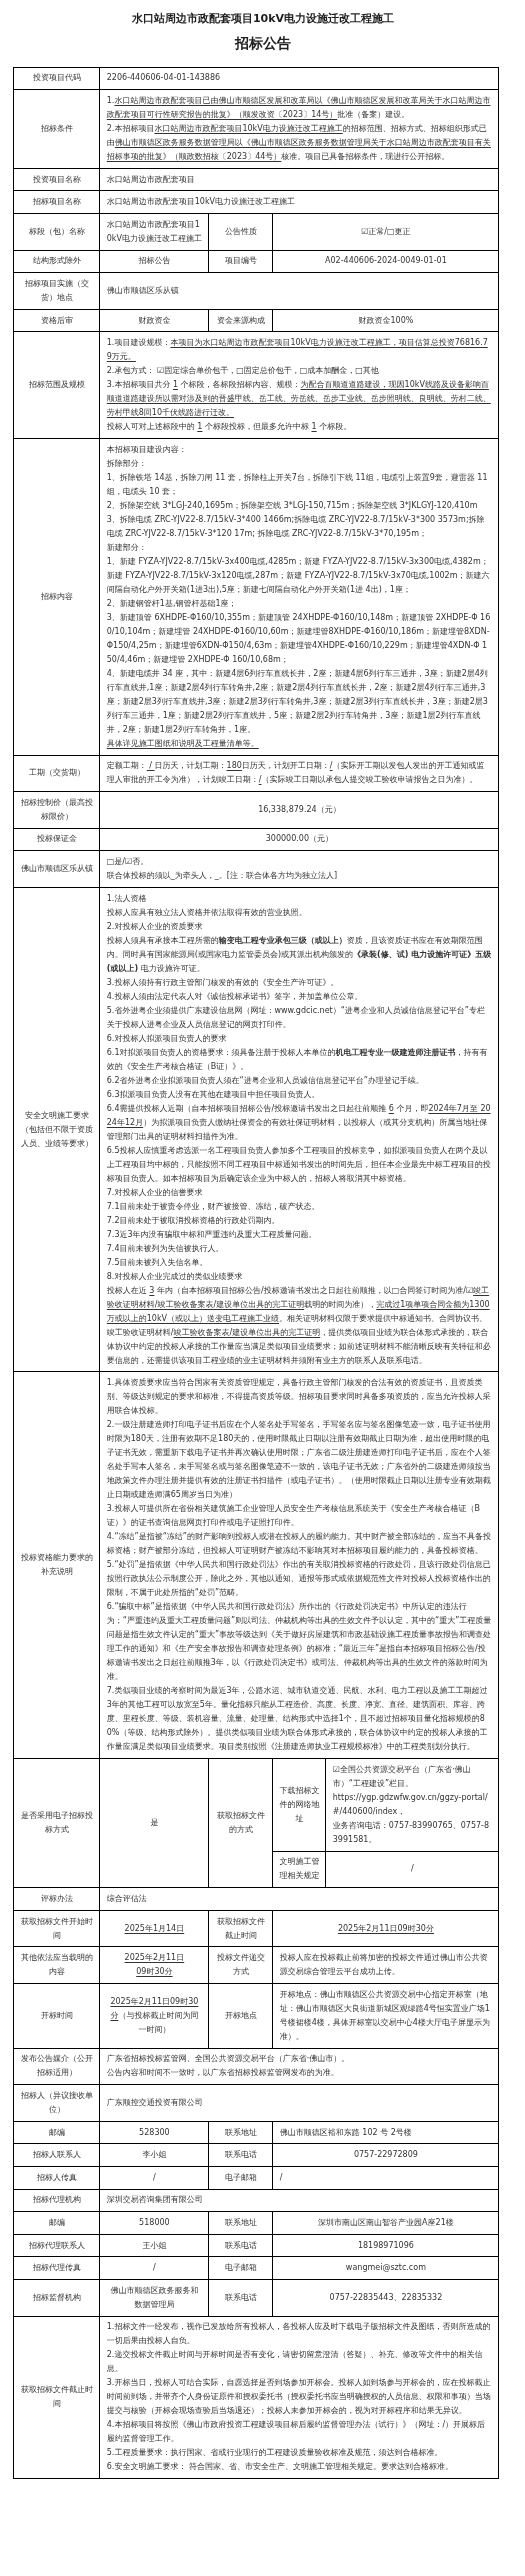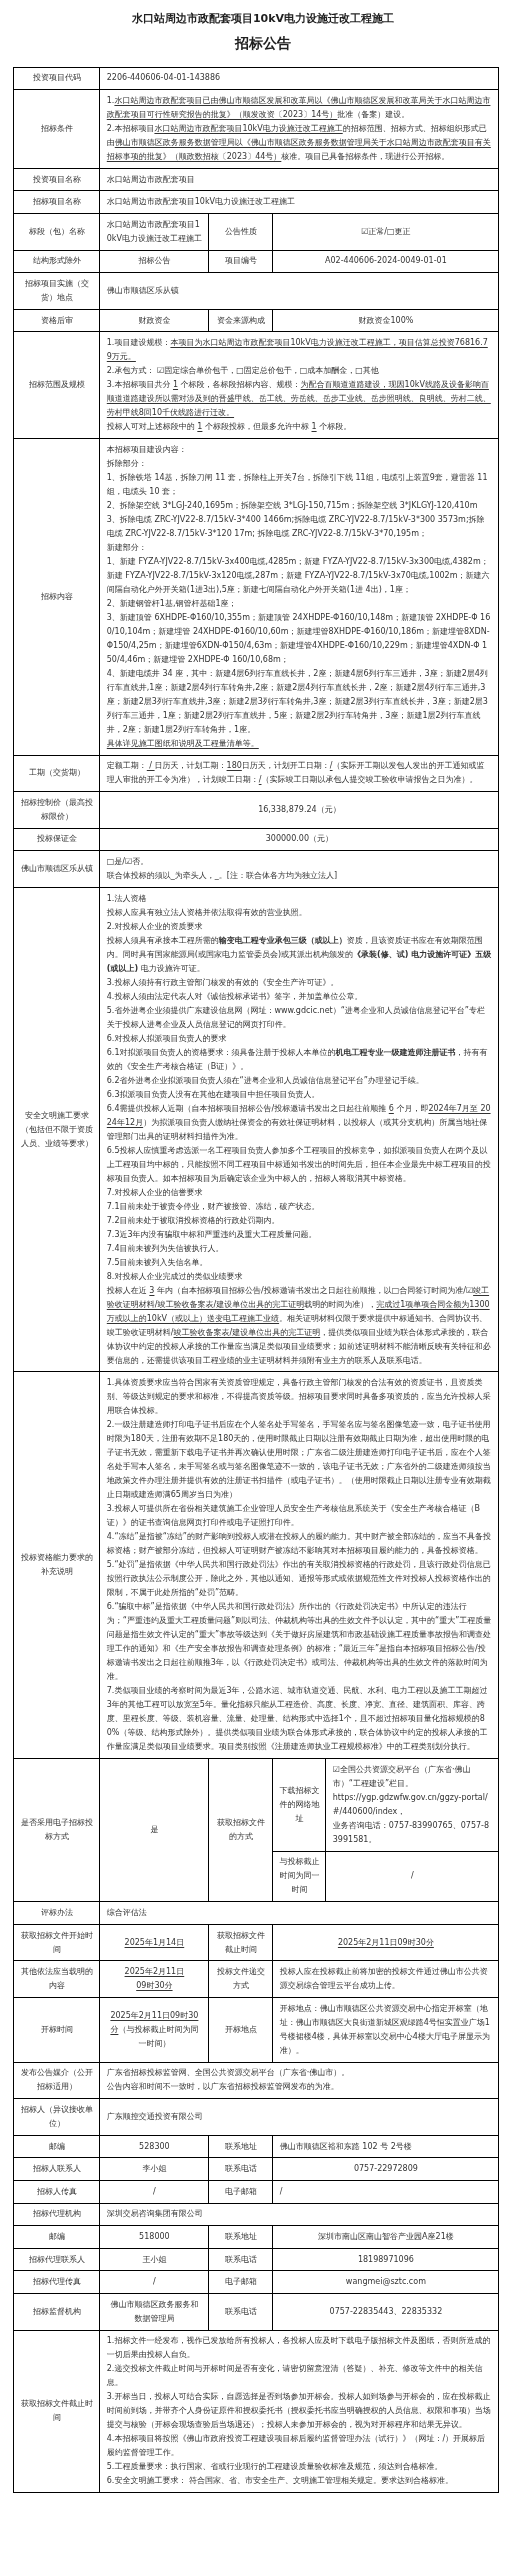--- a/index.html
+++ b/index.html
@@ -120,21 +120,21 @@
     </tr>
 
     <tr>
       <td class="lab" rowspan="2">是否采用电子招标投标方式</td>
       <td class="c" rowspan="2">是</td>
       <td class="lab" rowspan="2">获取招标文件的方式</td>
       <td class="lab">下载招标文件的网络地址</td>
       <td>☑全国公共资源交易平台（广东省·佛山市）“工程建设”栏目。<br>https://ygp.gdzwfw.gov.cn/ggzy-portal/#/440600/index，<br>业务咨询电话：0757-83990765、0757-83991581。</td>
     </tr>
     <tr>
-      <td class="lab">与投标截止时间为同一时间</td>
+      <td class="lab">文明施工管理相关规定</td>
       <td class="c">/</td>
     </tr>
 
     <tr>
       <td class="lab">评标办法</td>
       <td colspan="4">综合评估法</td>
     </tr>
 
     <tr>
       <td class="lab">获取招标文件开始时间</td>

